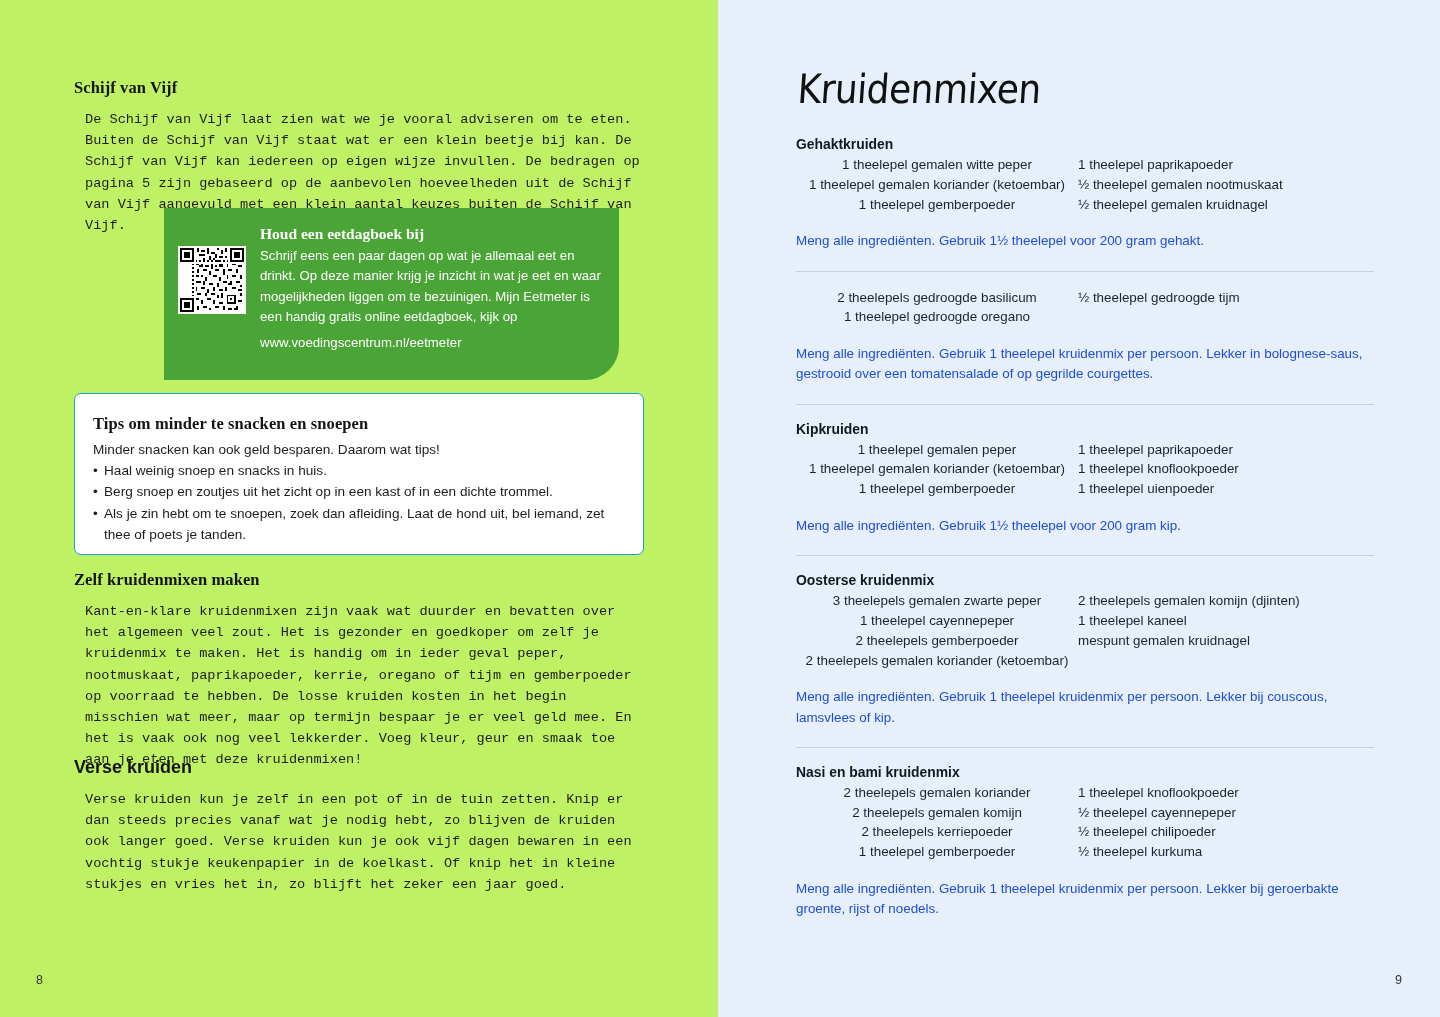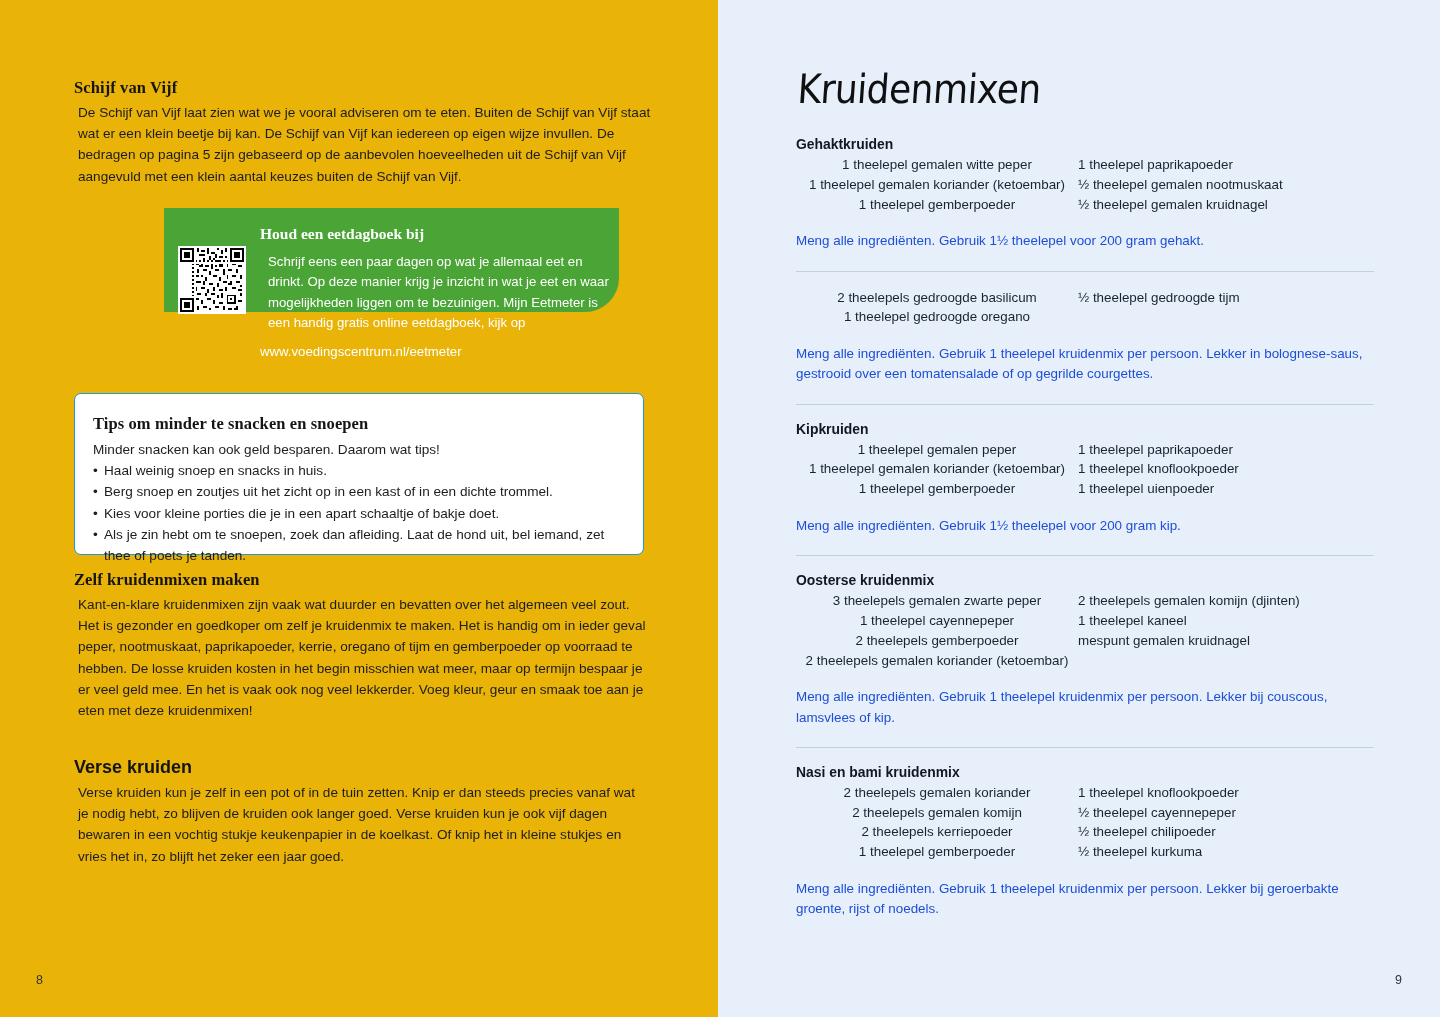--- a/index.html
+++ b/index.html
@@ -20,41 +20,42 @@
     height: 1017px;
     display: flex;
   }
   .page {
     position: relative;
     height: 1017px;
     box-sizing: border-box;
   }
   .page-left {
     width: 718px;
-    background: #eab308;
+    background: #bef264;
   }
   .page-right {
     width: 722px;
     background: #e7effb;
   }
 
   
   .serif-head {
     font-family: "Liberation Serif", serif;
     font-weight: bold;
     font-size: 16.5px;
     color: #151515;
     letter-spacing: 0.1px;
     margin: 0 0 4px 0;
   }
   .body-text {
     font-size: 13.6px;
     line-height: 21.2px;
     color: #1d1d1d;
-    margin: 4px;
+    margin: 11px;
+    font-family: Liberation Mono, monospace;
   }
   .sans-head {
     font-size: 18px;
     font-weight: bold;
     color: #141414;
     margin: 0 0 3px 0;
   }
 
   
   .left-inner {
@@ -64,21 +65,21 @@
     width: 576px;
   }
   .sec-schijf .body-text { width: 574px; }
 
   
   .green-box {
     position: absolute;
     left: 164px;
     top: 208px;
     width: 455px;
-    height: 104px;
+    height: 172px;
     background: #4aa536;
     border-radius: 0 0 34px 0;
     box-sizing: border-box;
     display: flex;
     padding: 16px 14px 10px 14px;
   }
   .qr {
     width: 68px;
     height: 68px;
     flex: 0 0 68px;
@@ -96,21 +97,21 @@
     font-family: "Liberation Serif", serif;
     font-weight: bold;
     font-size: 15.5px;
     line-height: 20px;
     margin: 0 0 2px 0;
     color: #ffffff;
   }
   .green-body {
     font-size: 13.2px;
     line-height: 20.4px;
-    margin: 8px;
+    margin: 0;
     color: #ffffff;
     width: 352px;
   }
   .green-link {
     font-weight: normal;
     font-size: 13.2px;
     line-height: 20.4px;
     color: #ffffff;
     display: block;
     margin-top: 5px;
@@ -373,21 +374,20 @@
         <span class="green-link">www.voedingscentrum.nl/eetmeter</span>
       </div>
     </div>
 
     <div class="tips-box">
       <h3 class="serif-head">Tips om minder te snacken en snoepen</h3>
       <p class="tips-intro">Minder snacken kan ook geld besparen. Daarom wat tips!</p>
       <ul class="tips-list">
         <li>Haal weinig snoep en snacks in huis.</li>
         <li>Berg snoep en zoutjes uit het zicht op in een kast of in een dichte trommel.</li>
-        <li>Kies voor kleine porties die je in een apart schaaltje of bakje doet.</li>
         <li>Als je zin hebt om te snoepen, zoek dan afleiding. Laat de hond uit, bel iemand, zet thee of poets je tanden.</li>
       </ul>
     </div>
 
     <div class="sec-zelf">
       <h2 class="serif-head">Zelf kruidenmixen maken</h2>
       <p class="body-text">Kant-en-klare kruidenmixen zijn vaak wat duurder en bevatten over het algemeen veel zout. Het is gezonder en goedkoper om zelf je kruidenmix te maken. Het is handig om in ieder geval peper, nootmuskaat, paprikapoeder, kerrie, oregano of tijm en gemberpoeder op voorraad te hebben. De losse kruiden kosten in het begin misschien wat meer, maar op termijn bespaar je er veel geld mee. En het is vaak ook nog veel lekkerder. Voeg kleur, geur en smaak toe aan je eten met deze kruidenmixen!</p>
     </div>
 
     <div class="sec-verse">

